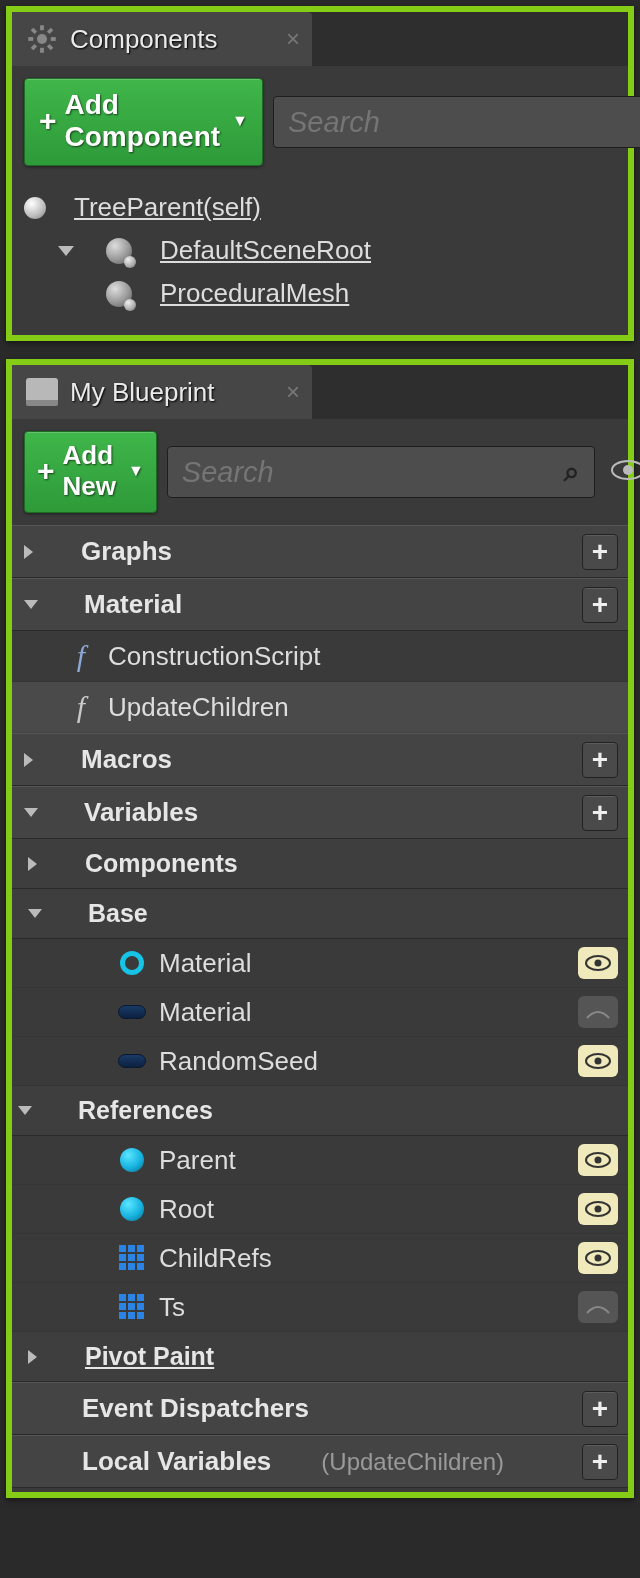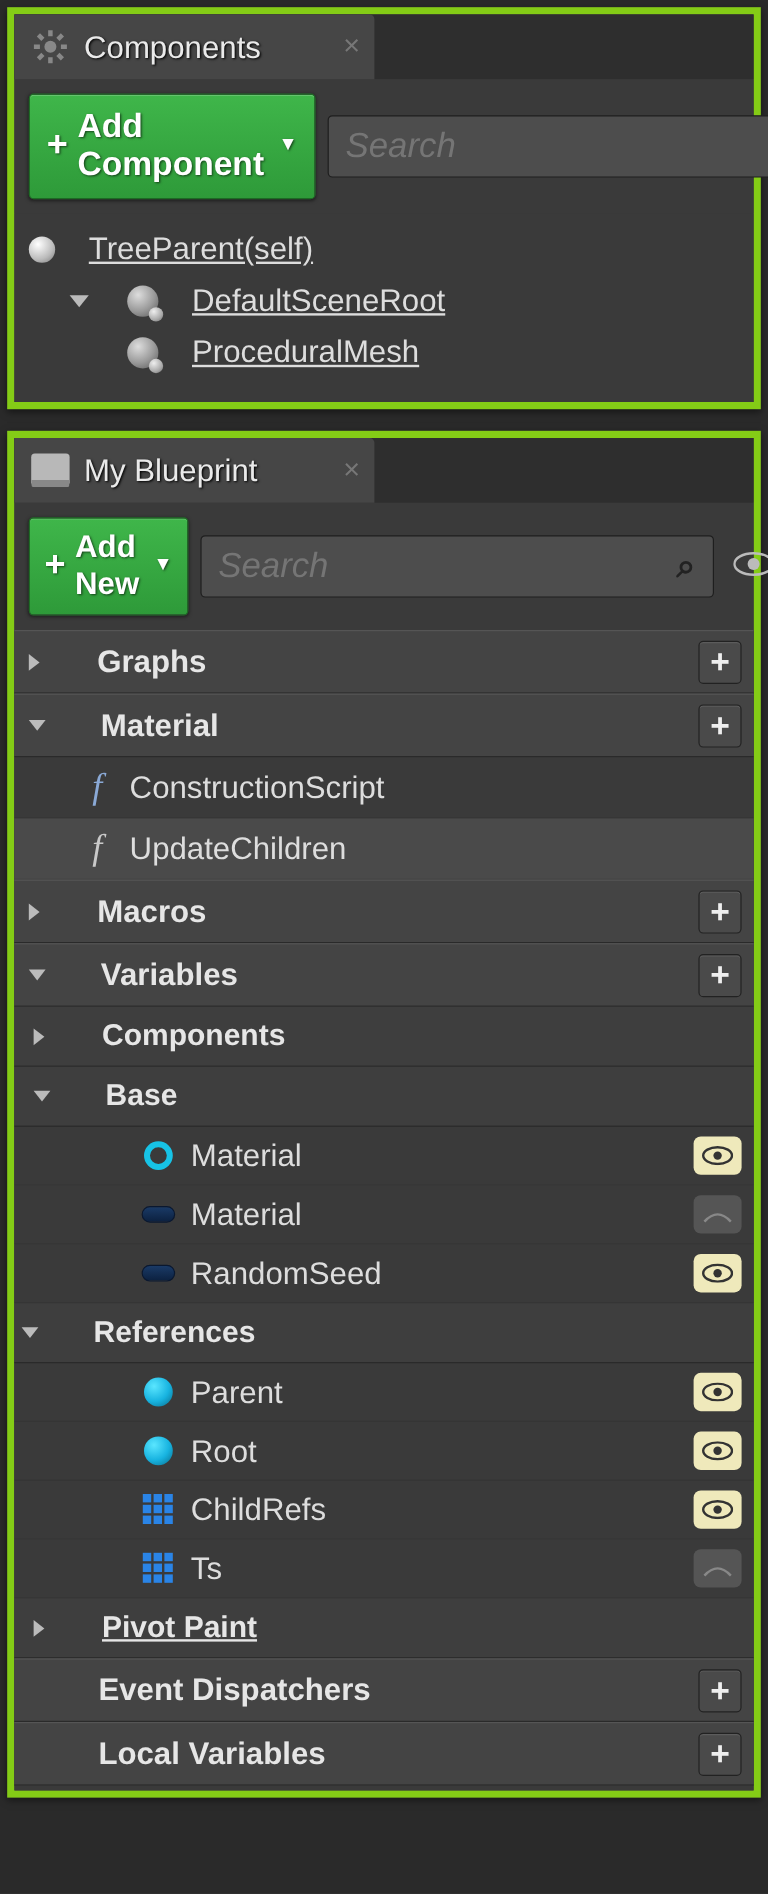--- a/index.html
+++ b/index.html
@@ -483,17 +483,18 @@
 
     <div class="section-header">
       <span style="width:18px;"></span>
       <span>Event Dispatchers</span>
       <div class="add-plus">+</div>
     </div>
 
     <div class="section-header">
       <span style="width:18px;"></span>
       <span>Local Variables</span>
+      <span class="note">(UpdateChildren)</span>
       <div class="add-plus">+</div>
     </div>
 
   </div>
 </div>
 
 </body></html>

